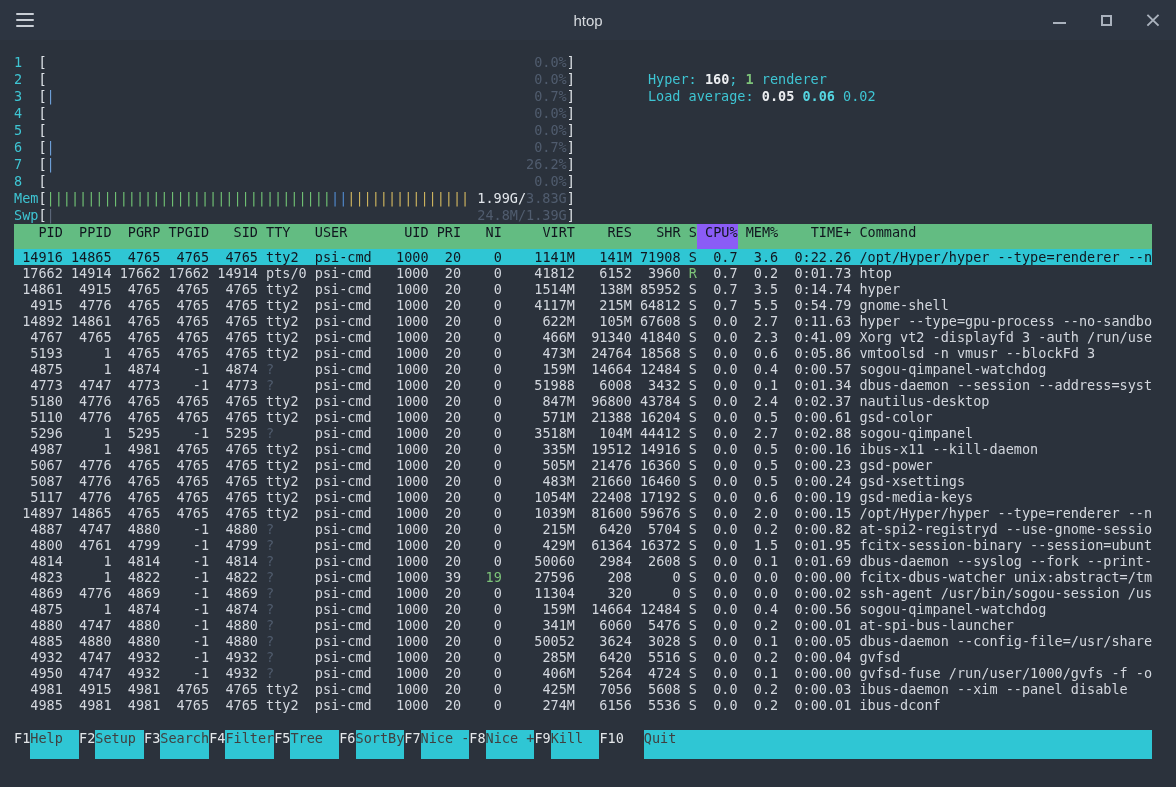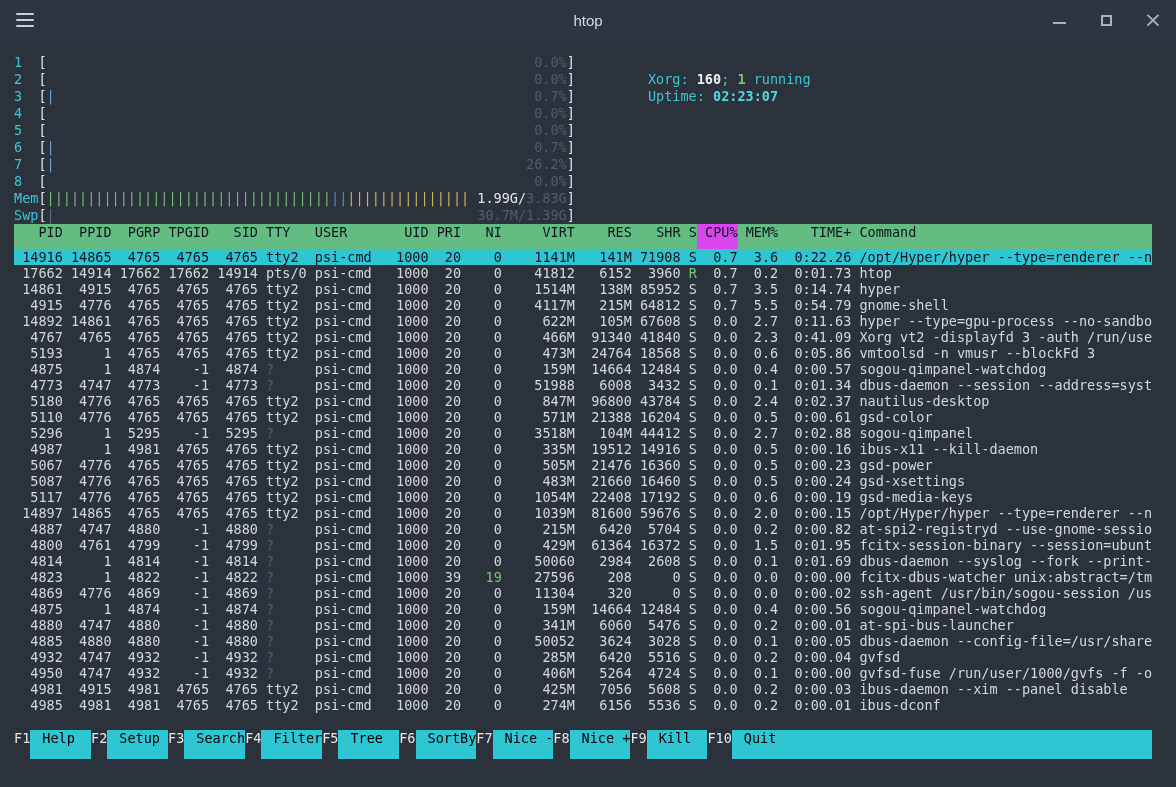--- a/index.html
+++ b/index.html
@@ -45,30 +45,30 @@
   .cpu-bars   { color: #6d9ed6; }
   .bar-green  { color: #6fbf73; }
   .bar-blue   { color: #5089cc; }
   .bar-yellow { color: #ccb35e; }
   .bar-dim    { color: #5b6678; }
 
   
   .thead { display: flex; width: 140ch; height: 25px; background: #63bc82;
            color: #11161f; white-space: pre; }
   .hcell { white-space: pre; }
-  .hcell.sorted { background: #d946ef; }
+  .hcell.sorted { background: #8b5cf6; }
   .row { display: flex; width: 140ch; height: 16px; white-space: pre; color: #d3d7de; }
   .row .cell { white-space: pre; }
   .row.sel { background: #2fc6d4; color: #11161f; }
 
   
   .fnbar { display: flex; width: 140ch; height: 29px; margin-top: 17px; white-space: pre; }
   .fnkey   { color: #e4e7ea; }
-  .fnlabel { background: #2fc6d4; color: #000000; padding-left: 12px; }
-  .fnlabel.grow { flex: 1; }
+  .fnlabel { background: #2fc6d4; color: #404040; }
+  .fnlabel.grow { flex: 1; margin-left: 20px; }
 </style>
 </head>
 <body>
 
 <div class="titlebar">
   <div class="hamburger">
       <i></i>
       <i></i>
       <i></i>
     </div>
@@ -90,29 +90,29 @@
     <div>
         <div class="line"><span class="cyan">1  </span><span class="brk">[</span><span class="mzone"><span class="cpu-bars"></span><span class="mpct dim">0.0%</span></span><span class="brk">]</span></div>
         <div class="line"><span class="cyan">2  </span><span class="brk">[</span><span class="mzone"><span class="cpu-bars"></span><span class="mpct dim">0.0%</span></span><span class="brk">]</span></div>
         <div class="line"><span class="cyan">3  </span><span class="brk">[</span><span class="mzone"><span class="cpu-bars">|</span><span class="mpct dim">0.7%</span></span><span class="brk">]</span></div>
         <div class="line"><span class="cyan">4  </span><span class="brk">[</span><span class="mzone"><span class="cpu-bars"></span><span class="mpct dim">0.0%</span></span><span class="brk">]</span></div>
         <div class="line"><span class="cyan">5  </span><span class="brk">[</span><span class="mzone"><span class="cpu-bars"></span><span class="mpct dim">0.0%</span></span><span class="brk">]</span></div>
         <div class="line"><span class="cyan">6  </span><span class="brk">[</span><span class="mzone"><span class="cpu-bars">|</span><span class="mpct dim">0.7%</span></span><span class="brk">]</span></div>
         <div class="line"><span class="cyan">7  </span><span class="brk">[</span><span class="mzone"><span class="cpu-bars">|</span><span class="mpct dim">26.2%</span></span><span class="brk">]</span></div>
         <div class="line"><span class="cyan">8  </span><span class="brk">[</span><span class="mzone"><span class="cpu-bars"></span><span class="mpct dim">0.0%</span></span><span class="brk">]</span></div>
         <div class="line"><span class="cyan">Mem</span><span class="brk">[</span><span class="mzone"><span class="bar-green">|||||||||||||||||||||||||||||||||||</span><span class="bar-blue">||</span><span class="bar-yellow">|||||||||||||||</span><span class="mtext"><span class="fgb">1.99G/</span><span class="dim">3.83G</span></span></span><span class="brk">]</span></div>
-        <div class="line"><span class="cyan">Swp</span><span class="brk">[</span><span class="mzone"><span class="bar-dim">|</span><span class="mtext dim">30.7M/1.39G</span></span><span class="brk">]</span></div>
+        <div class="line"><span class="cyan">Swp</span><span class="brk">[</span><span class="mzone"><span class="bar-dim">|</span><span class="mtext dim">24.8M/1.39G</span></span><span class="brk">]</span></div>
       </div>
 
     <div class="summary">
       <div class="line">
-        <span class="cyan">Xorg:</span><span class="wb ml1">160</span><span class="cyan">;</span><span class="greenb ml1">1</span><span class="cyan ml1">running</span>
+        <span class="cyan">Hyper:</span><span class="wb ml1">160</span><span class="cyan">;</span><span class="greenb ml1">1</span><span class="cyan ml1">renderer</span>
       </div>
       <div class="line">
-        <span class="cyan">Uptime:</span><span class="cyb ml1">02:23:07</span>
+        <span class="cyan">Load average:</span><span class="wb ml1">0.05</span><span class="cyb ml1">0.06</span><span class="cyan ml1">0.02</span>
       </div>
     </div>
   </div>
 
   <div class="thead"><span class="hcell">   PID</span><span class="hcell">  PPID</span><span class="hcell">  PGRP</span><span class="hcell"> TPGID</span><span class="hcell">   SID</span><span class="hcell"> TTY   </span><span class="hcell">USER     </span><span class="hcell">  UID</span><span class="hcell"> PRI</span><span class="hcell">   NI</span><span class="hcell">     VIRT</span><span class="hcell">    RES</span><span class="hcell">   SHR</span><span class="hcell"> S</span><span class="hcell sorted"> CPU%</span><span class="hcell"> MEM%</span><span class="hcell">    TIME+</span><span class="hcell"> Command</span></div>
   <div>
       <div class="row sel"><span class="cell"> 14916</span><span class="cell"> 14865</span><span class="cell">  4765</span><span class="cell">  4765</span><span class="cell">  4765</span><span class="cell"> tty2  </span><span class="cell">psi-cmd  </span><span class="cell"> 1000</span><span class="cell">  20</span><span class="cell">    0</span><span class="cell">    1141M</span><span class="cell">   141M</span><span class="cell"> 71908</span><span class="cell"> S</span><span class="cell">  0.7</span><span class="cell">  3.6</span><span class="cell">  0:22.26</span><span class="cell"> /opt/Hyper/hyper --type=renderer --n</span></div>
       <div class="row"><span class="cell"> 17662</span><span class="cell"> 14914</span><span class="cell"> 17662</span><span class="cell"> 17662</span><span class="cell"> 14914</span><span class="cell"> pts/0 </span><span class="cell">psi-cmd  </span><span class="cell"> 1000</span><span class="cell">  20</span><span class="cell">    0</span><span class="cell">    41812</span><span class="cell">   6152</span><span class="cell">  3960</span><span class="cell green"> R</span><span class="cell">  0.7</span><span class="cell">  0.2</span><span class="cell">  0:01.73</span><span class="cell"> htop</span></div>
       <div class="row"><span class="cell"> 14861</span><span class="cell">  4915</span><span class="cell">  4765</span><span class="cell">  4765</span><span class="cell">  4765</span><span class="cell"> tty2  </span><span class="cell">psi-cmd  </span><span class="cell"> 1000</span><span class="cell">  20</span><span class="cell">    0</span><span class="cell">    1514M</span><span class="cell">   138M</span><span class="cell"> 85952</span><span class="cell"> S</span><span class="cell">  0.7</span><span class="cell">  3.5</span><span class="cell">  0:14.74</span><span class="cell"> hyper</span></div>
       <div class="row"><span class="cell">  4915</span><span class="cell">  4776</span><span class="cell">  4765</span><span class="cell">  4765</span><span class="cell">  4765</span><span class="cell"> tty2  </span><span class="cell">psi-cmd  </span><span class="cell"> 1000</span><span class="cell">  20</span><span class="cell">    0</span><span class="cell">    4117M</span><span class="cell">   215M</span><span class="cell"> 64812</span><span class="cell"> S</span><span class="cell">  0.7</span><span class="cell">  5.5</span><span class="cell">  0:54.79</span><span class="cell"> gnome-shell</span></div>

